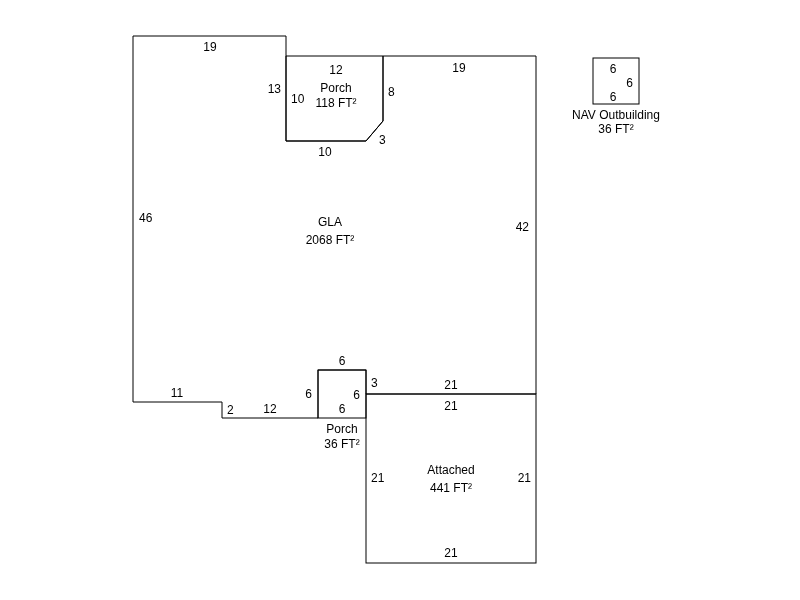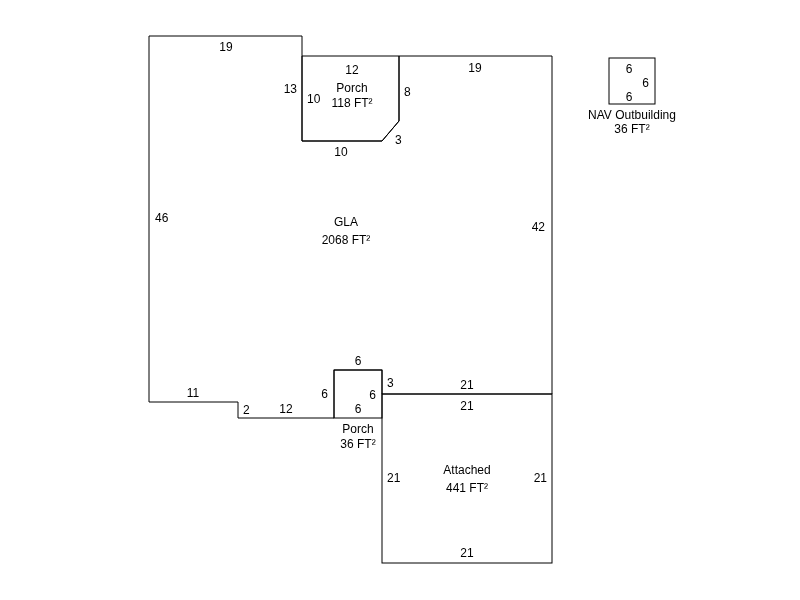--- a/index.html
+++ b/index.html
@@ -6,21 +6,20 @@
     margin: 0;
     padding: 0;
     background: #ffffff;
   }
   .sketch-page {
     position: relative;
     width: 775px;
     height: 600px;
     background: #ffffff;
     overflow: hidden;
-    margin-left: 16px;
   }
   svg {
     display: block;
   }
   .outline {
     fill: none;
     stroke: #000000;
     stroke-width: 1;
   }
   text {

